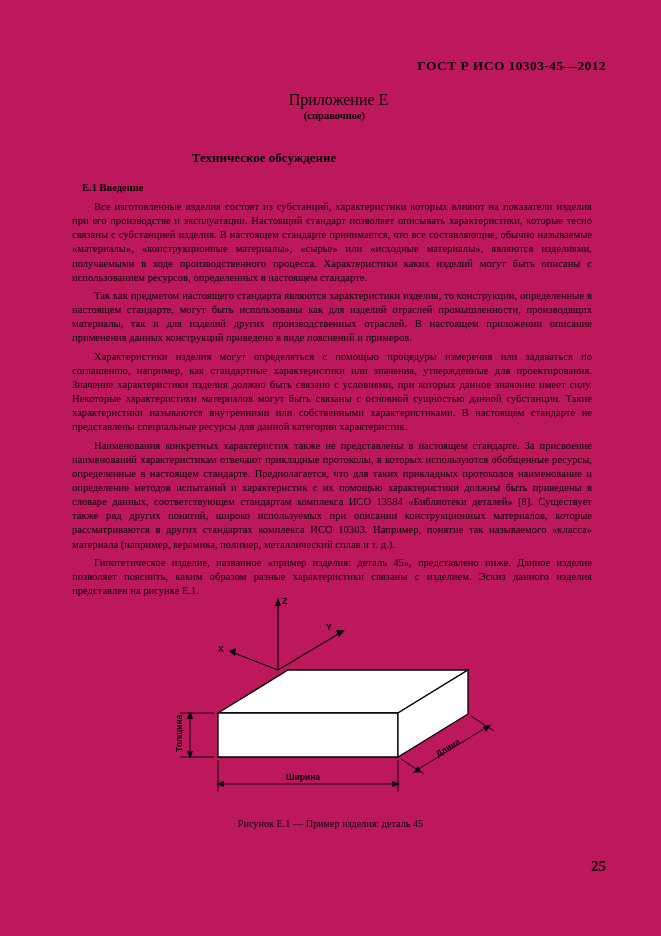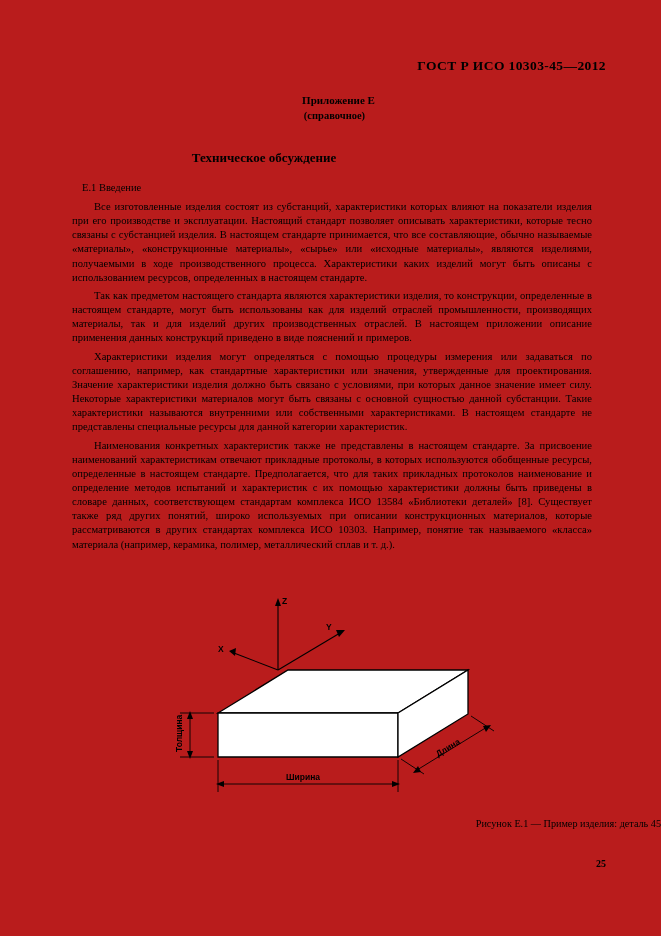--- a/index.html
+++ b/index.html
@@ -13,42 +13,42 @@
     font-family: "Liberation Serif", serif;
     color: #000000;
     position: relative;
     overflow: hidden;
   }
   .page {
     position: absolute;
     left: 0; top: 0;
     width: 661px;
     height: 936px;
-    background: #b91c1c;
+    background: #be185d;
   }
   .header {
     position: absolute;
     top: 58px;
     right: 55px;
     font-family: "Liberation Serif", serif;
     font-size: 13.5px;
     font-weight: bold;
     letter-spacing: 0.4px;
     white-space: nowrap;
   }
   .appendix-block {
     position: absolute;
     top: 92px;
     left: 0;
     width: 661px;
     text-align: center;
   }
   .appendix-title {
-    font-size: 11px;
-    font-weight: bold;
+    font-size: 16px;
+    font-weight: normal;
     line-height: 16px;
     padding-left: 16px;
   }
   .appendix-sub {
     font-size: 10.5px;
     font-weight: bold;
     line-height: 16px;
     margin-left: 8px;
   }
   .section-title {
@@ -61,21 +61,21 @@
     font-weight: bold;
   }
   .content {
     position: absolute;
     top: 182px;
     left: 68px;
     width: 528px;
   }
   .sub-head {
     font-size: 10.5px;
-    font-weight: normal;
+    font-weight: bold;
     margin: 0 0 7px 14px;
   }
   .sub-head.second {
     margin-top: 14px;
   }
   p.para {
     margin: 4px;
     font-size: 10.6px;
     line-height: 14.15px;
     text-align: justify;
@@ -87,28 +87,28 @@
     left: 68px;
     top: 592px;
     width: 528px;
     height: 230px;
   }
   .figure-caption {
     position: absolute;
     top: 818px;
     left: 0;
     width: 661px;
-    text-align: right;
+    text-align: center;
     font-size: 10.2px;
   }
   .page-number {
     position: absolute;
     right: 55px;
     top: 858px;
-    font-size: 10px;
+    font-size: 15px;
     font-weight: bold;
   }
   svg text {
     font-family: "Liberation Sans", sans-serif;
     font-size: 8.5px;
     font-weight: bold;
     fill: #000;
   }
 </style>
 </head>
@@ -126,20 +126,21 @@
   <div class="section-title">Техническое обсуждение</div>
 
   <div class="content">
 
     <div class="sub-head">Е.1  Введение</div>
     <p class="para">Все изготовленные изделия состоят из субстанций, характеристики которых влияют на показатели изделия при его производстве и эксплуатации. Настоящий стандарт позволяет описывать характеристики, которые тесно связаны с субстанцией изделия. В настоящем стандарте принимается, что все составляющие, обычно называемые «материалы», «конструкционные материалы», «сырье» или «исходные материалы», являются изделиями, получаемыми в ходе производственного процесса. Характеристики каких изделий могут быть описаны с использованием ресурсов, определенных в настоящем стандарте.</p>
     <p class="para">Так как предметом настоящего стандарта являются характеристики изделия, то конструкции, определенные в настоящем стандарте, могут быть использованы как для изделий отраслей промышленности, производящих материалы, так и для изделий других производственных отраслей. В настоящем приложении описание применения данных конструкций приведено в виде пояснений и примеров.</p>
     <p class="para">Характеристики изделия могут определяться с помощью процедуры измерения или задаваться по соглашению, например, как стандартные характеристики или значения, утвержденные для проектирования. Значение характеристики изделия должно быть связано с условиями, при которых данное значение имеет силу. Некоторые характеристики материалов могут быть связаны с основной сущностью данной субстанции. Такие характеристики называются внутренними или собственными характеристиками. В настоящем стандарте не представлены специальные ресурсы для данной категории характеристик.</p>
     <p class="para">Наименования конкретных характеристик также не представлены в настоящем стандарте. За присвоение наименований характеристикам отвечают прикладные протоколы, в которых используются обобщенные ресурсы, определенные в настоящем стандарте. Предполагается, что для таких прикладных протоколов наименование и определение методов испытаний и характеристик с их помощью характеристики должны быть приведены в словаре данных, соответствующем стандартам комплекса ИСО 13584 «Библиотеки деталей» [8]. Существует также ряд других понятий, широко используемых при описании конструкционных материалов, которые рассматриваются в других стандартах комплекса ИСО 10303. Например, понятие так называемого «класса» материала (например, керамика, полимер, металлический сплав и т. д.).</p>
 
+    <p class="para">Гипотетическое изделие, названное «пример изделия: деталь 45», представлено ниже. Данное изделие позволяет пояснить, каким образом разные характеристики связаны с изделием. Эскиз данного изделия представлен на рисунке Е.1.</p>
 
   </div>
 
   <div class="figure-wrap">
     <svg width="528" height="230" viewBox="0 0 528 230">
 
       <g>
         <line x1="210" y1="78" x2="210" y2="12" stroke="#000" stroke-width="1.1"></line>
         <polygon points="210,6 207,14 213,14" fill="#000"></polygon>
         <line x1="210" y1="78" x2="272" y2="41" stroke="#000" stroke-width="1.1"></line>

